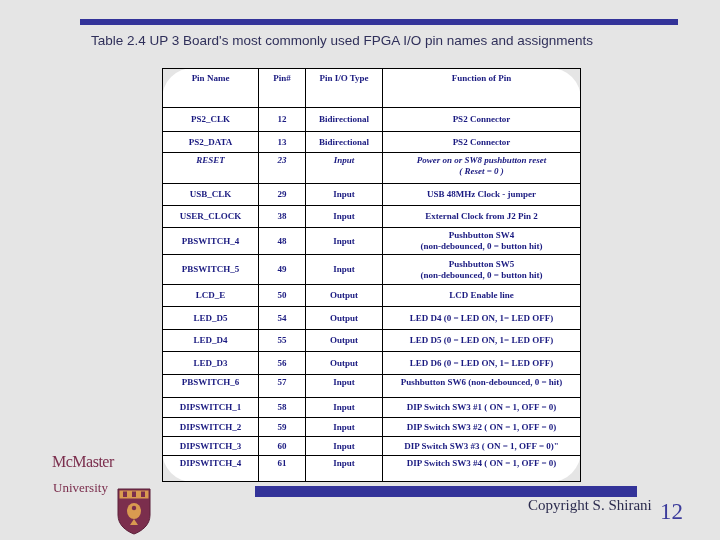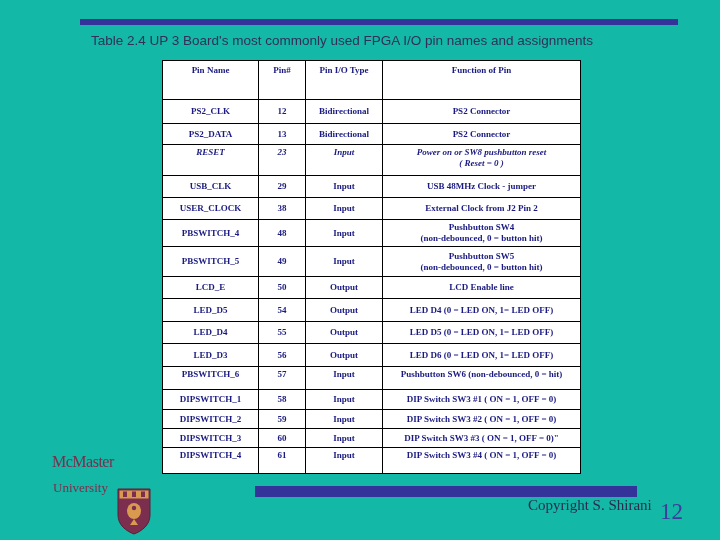--- a/index.html
+++ b/index.html
@@ -1,28 +1,28 @@
 <!DOCTYPE html>
 <html><head>
 <meta charset="utf-8">
 <style>
   html,body{margin:0;padding:0;background:#ffffff;}
   .slide{
-    position:relative;width:720px;height:540px;background:#14b8a6;overflow:hidden;
+    position:relative;width:720px;height:540px;background:#e5e5e5;overflow:hidden;
     font-family:"Liberation Serif",serif;
   }
   .top-bar{position:absolute;left:80px;top:19px;width:598px;height:6px;background:#333399;}
   .bottom-bar{position:absolute;left:255px;top:486px;width:382px;height:11px;background:#333399;z-index:5;}
   .slide-title{
     position:absolute;left:91px;top:33px;width:620px;
     font-family:"Liberation Sans",sans-serif;font-size:13.5px;color:#30305a;white-space:nowrap;
   }
   table.pin-table{
-    position:absolute;left:162px;top:60px;width:418px;z-index:1;
-    border-collapse:collapse;table-layout:fixed;background:#ffffff;
+    position:absolute;left:162px;top:68px;width:418px;z-index:1;
+    border-collapse:collapse;table-layout:fixed;background:#ffffff;border-radius:31px;
   }
   .pin-table th,.pin-table td{
     border:1px solid #000000;
     font-family:"Liberation Serif",serif;font-size:9px;font-weight:bold;color:#1a1a80;
     text-align:center;vertical-align:middle;padding:1px 2px;line-height:1.2;
     overflow:hidden;
   }
   .pin-table thead th{height:33px;vertical-align:top;padding-top:4px;}
   .pin-table tr.va-top td{vertical-align:top;padding-top:2px;}
   .col0{width:96px;} .col1{width:47px;} .col2{width:77px;} .col3{width:198px;}

